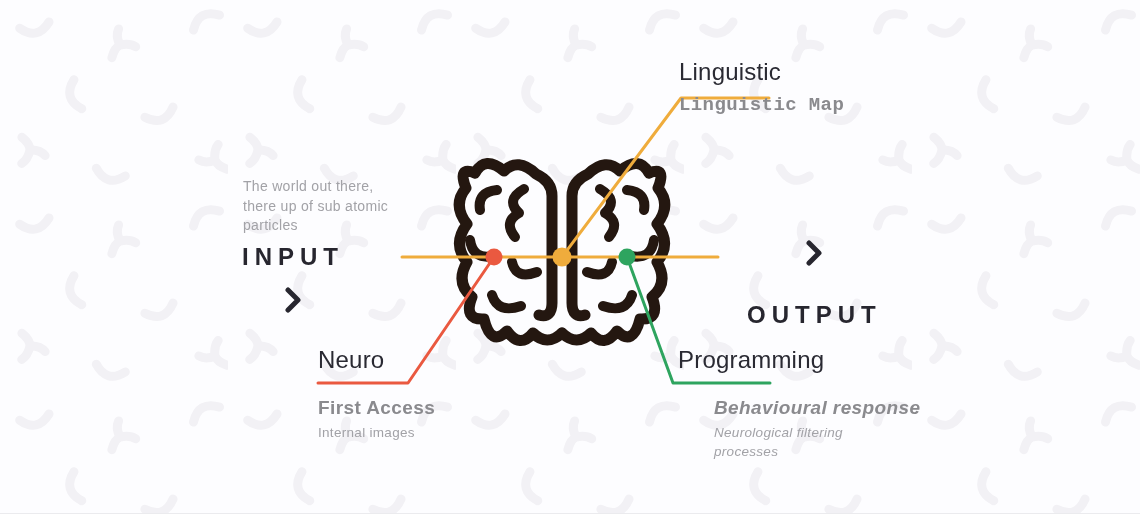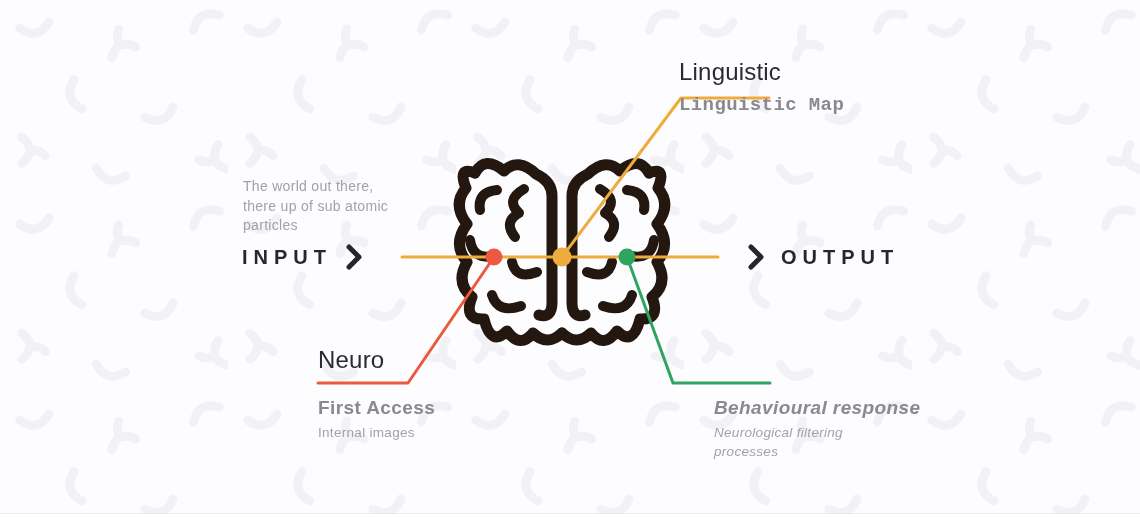--- a/index.html
+++ b/index.html
@@ -1,24 +1,24 @@
 <!DOCTYPE html>
 <html><head>
 <meta charset="utf-8">
 <style>
   html,body{margin:0;padding:0;background:#fdfdff;font-family:"Liberation Sans",sans-serif;}
   .stage{position:relative;width:1140px;height:518px;overflow:hidden;background:#fdfdff;}
   .stage svg.art{position:absolute;left:0;top:0;display:block;}
   .txt{position:absolute;z-index:5;}
   .desc{color:#a2a2a7;font-size:14px;line-height:19.5px;letter-spacing:.3px;}
-  .io{display:flex;align-items:center;color:#27262f;font-size:20px;font-weight:700;
-      letter-spacing:6px;line-height:34px;}
+  .io{display:flex;align-items:center;color:#27262f;font-size:24px;font-weight:700;
+      letter-spacing:6px;line-height:34px;flex-direction:column;}
   .io .chev{flex:0 0 auto;}
   .io-input{left:242px;top:240px;gap:13px;}
-  .io-output{left:747px;top:240px;gap:16px;}
+  .io-output{left:747px;top:240px;gap:32px;}
   .c-title{color:#2a2a33;font-size:24px;font-weight:400;line-height:30px;letter-spacing:.2px;}
   .c-sub .sub{color:#8a8a8e;font-size:19px;font-weight:700;letter-spacing:.4px;line-height:24px;margin-bottom:3px;}
   .c-sub .line{color:#a2a2a7;font-size:13.5px;line-height:19px;letter-spacing:.3px;}
   .ling-title{left:679px;top:57px;}
   .ling-sub{left:679px;top:93px;font-family:Liberation Mono, monospace;}
   .neuro-title{left:318px;top:345px;text-align:center;}
   .neuro-sub{left:318px;top:396px;}
   .prog-title{left:678px;top:345px;}
   .prog-sub{left:714px;top:396px;font-style:italic;}
   .bottom-edge{position:absolute;left:0;bottom:0;width:100%;height:4px;background:#ffffff;
@@ -110,20 +110,21 @@
   <div class="txt c-sub ling-sub">
     <div class="sub">Linguistic Map</div>
   </div>
 
   <div class="txt c-title neuro-title">Neuro</div>
   <div class="txt c-sub neuro-sub">
     <div class="sub">First Access</div>
     <div class="line">Internal images</div>
   </div>
 
+  <div class="txt c-title prog-title">Programming</div>
   <div class="txt c-sub prog-sub">
     <div class="sub">Behavioural response</div>
     <div class="line">Neurological filtering</div>
     <div class="line">processes</div>
   </div>
 
   <div class="bottom-edge"></div>
 </div>
 
 </body></html>

